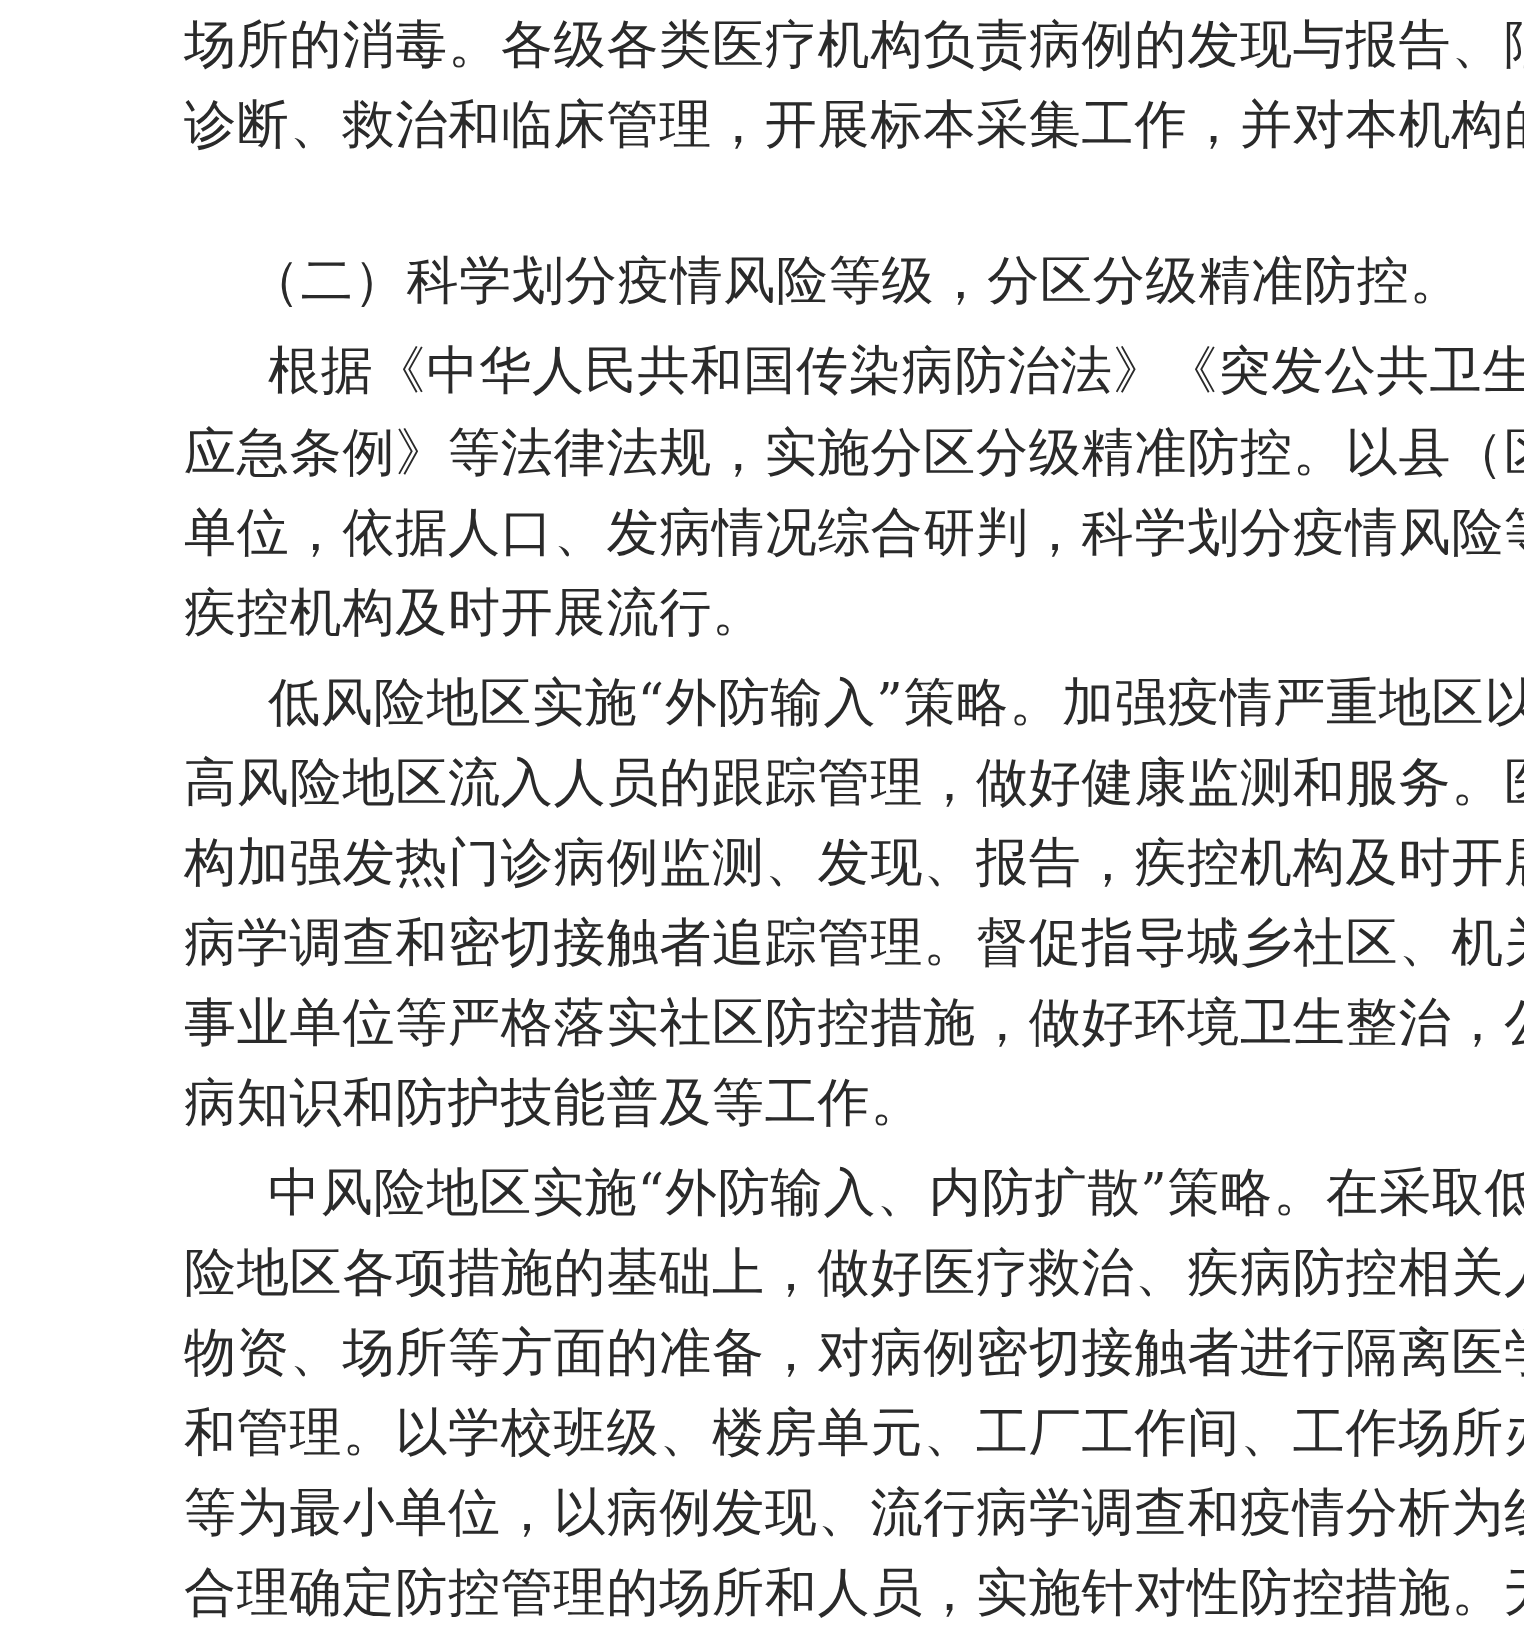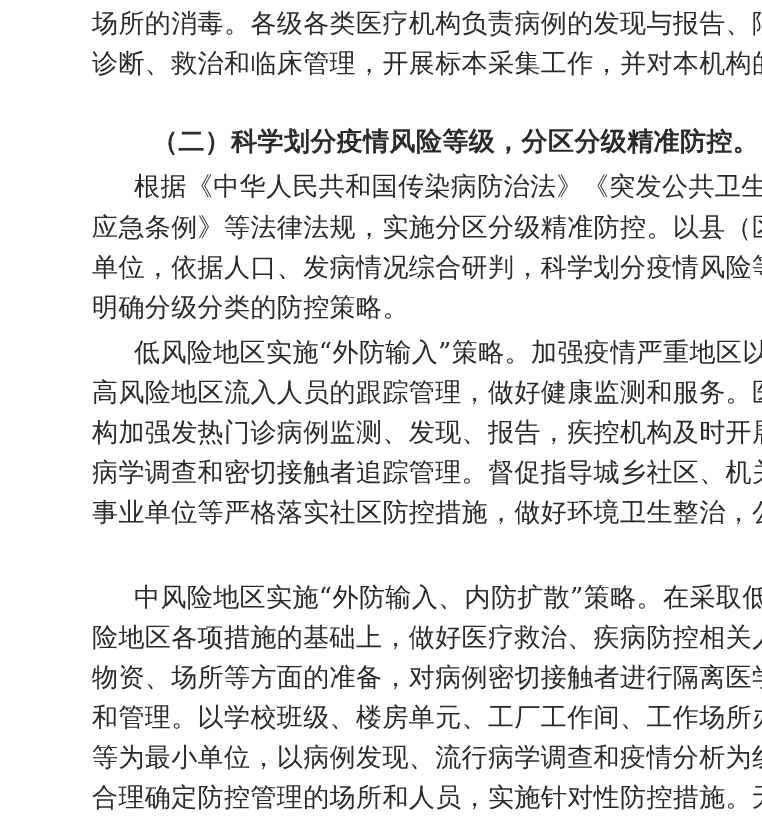--- a/index.html
+++ b/index.html
@@ -9,37 +9,38 @@
     font-family: "DejaVu Serif", "Liberation Serif", serif;
     color: #2a2a2a;
   }
   .page { position: relative; width: 762px; height: 826px; }
   .line {
     position: absolute; left: 92px; width: 590px;
     font-size: 26px; line-height: 30px; height: 30px;
     white-space: nowrap; letter-spacing: 0.4px;
   }
   .indent { left: 134px; }
-  .heading { left: 152px; font-weight: bold; }
+  .heading { left: 124px; font-weight: normal; }
 </style>
 </head>
 <body>
 
 <div class="page">
   <div class="line" style="top:8px">场所的消毒。各级各类医疗机构负责病例的发现与报告、隔离、</div>
   <div class="line" style="top:48px">诊断、救治和临床管理，开展标本采集工作，并对本机构的医务</div>
   <div class="line heading" style="top:126px">（二）科学划分疫情风险等级，分区分级精准防控。</div>
   <div class="line indent" style="top:171px">根据《中华人民共和国传染病防治法》《突发公共卫生事件</div>
   <div class="line" style="top:212px">应急条例》等法律法规，实施分区分级精准防控。以县（区）为</div>
   <div class="line" style="top:252px">单位，依据人口、发病情况综合研判，科学划分疫情风险等级，</div>
-  <div class="line" style="top:292px">明确分级分类的防控策略。</div>
+  <div class="line" style="top:292px">疾控机构及时开展流行。</div>
   <div class="line indent" style="top:337px">低风险地区实施“外防输入”策略。加强疫情严重地区以及</div>
   <div class="line" style="top:377px">高风险地区流入人员的跟踪管理，做好健康监测和服务。医疗机</div>
   <div class="line" style="top:417px">构加强发热门诊病例监测、发现、报告，疾控机构及时开展流行</div>
   <div class="line" style="top:457px">病学调查和密切接触者追踪管理。督促指导城乡社区、机关、企</div>
   <div class="line" style="top:497px">事业单位等严格落实社区防控措施，做好环境卫生整治，公众防</div>
+  <div class="line" style="top:537px">病知识和防护技能普及等工作。</div>
   <div class="line indent" style="top:582px">中风险地区实施“外防输入、内防扩散”策略。在采取低风</div>
   <div class="line" style="top:622px">险地区各项措施的基础上，做好医疗救治、疾病防控相关人员、</div>
   <div class="line" style="top:662px">物资、场所等方面的准备，对病例密切接触者进行隔离医学观察</div>
   <div class="line" style="top:702px">和管理。以学校班级、楼房单元、工厂工作间、工作场所办公室</div>
   <div class="line" style="top:742px">等为最小单位，以病例发现、流行病学调查和疫情分析为线索，</div>
   <div class="line" style="top:782px">合理确定防控管理的场所和人员，实施针对性防控措施。无确诊</div>
 </div>
 
 </body></html>

